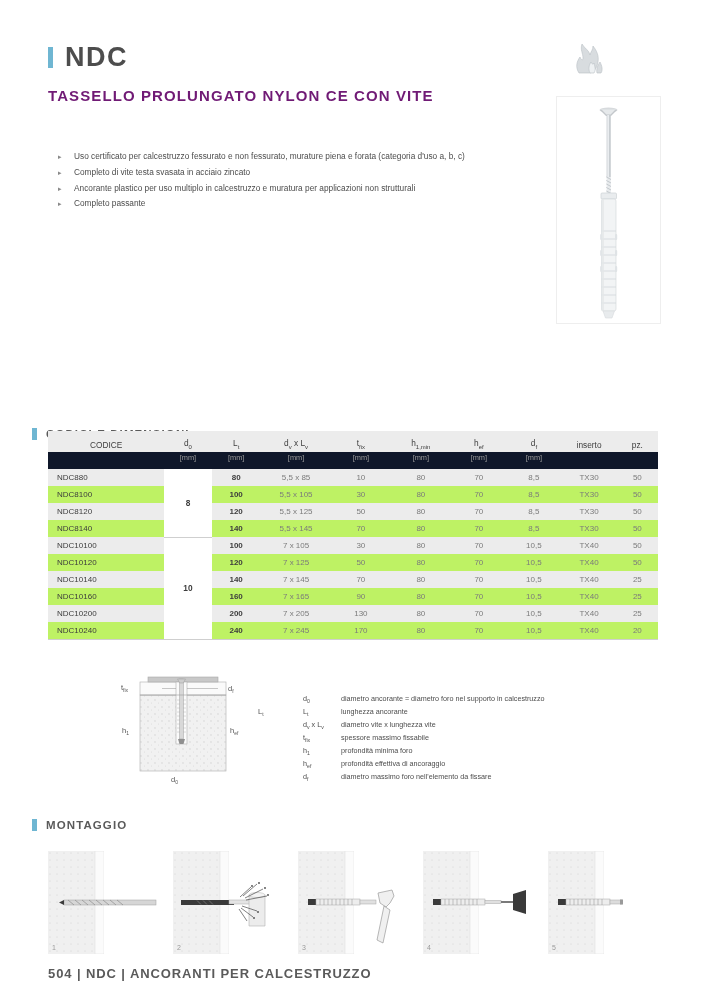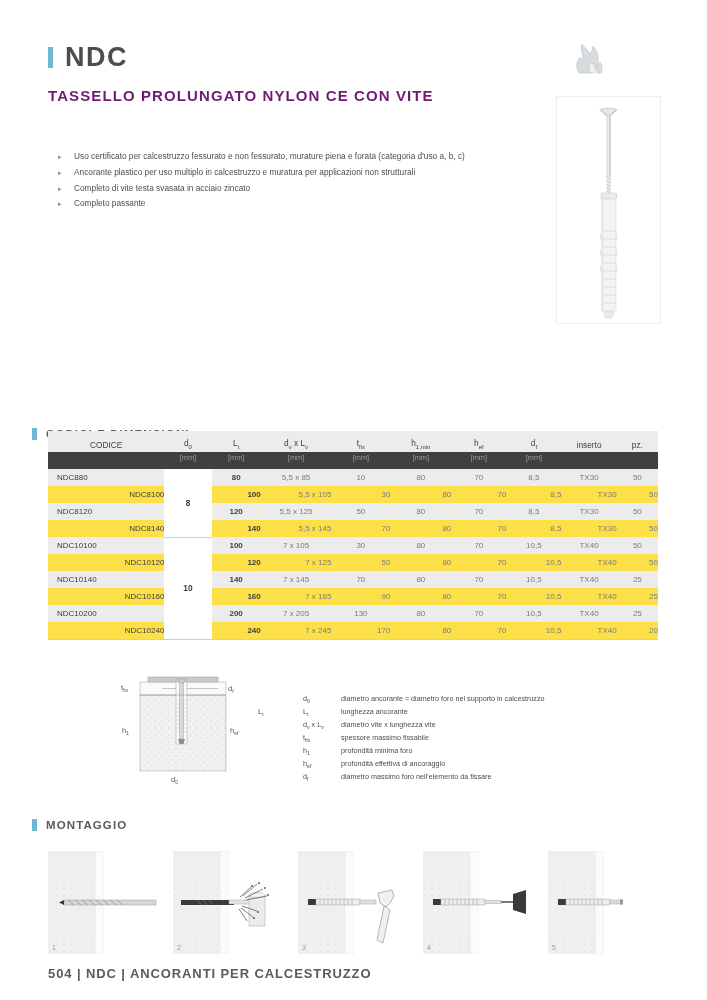--- a/index.html
+++ b/index.html
@@ -129,34 +129,34 @@
   }
   #dimensions-table thead tr.head-main th {
     background: #ececec;
     color: #3d3d3d;
     font-size: 8.3px;
     height: 19px;
     vertical-align: bottom;
     padding-bottom: 2px;
   }
   #dimensions-table thead tr.head-unit th {
-    background: #404040;
+    background: #0f172a;
     color: #9b9b9b;
     font-size: 7.4px;
     height: 16px;
     vertical-align: top;
     padding-top: 1px;
   }
   #dimensions-table tbody td {
     height: 17px;
     color: #7b7b7b;
     font-size: 8px;
   }
   #dimensions-table tbody tr.odd td { background: #ececec; }
-  #dimensions-table tbody tr.even td { background: #fde047; text-align: right; }
+  #dimensions-table tbody tr.even td { background: #bef264; }
   #dimensions-table tbody td.code-cell {
     text-align: left;
     padding-left: 9px;
     color: #3d3d3d;
     font-weight: normal;
   }
   #dimensions-table tbody td.lt-cell {
     color: #3d3d3d;
     font-weight: bold;
   }
@@ -246,25 +246,25 @@
   <div id="product-subtitle">TASSELLO PROLUNGATO NYLON CE CON VITE</div>
 </div>
 
 <div id="feature-list">
   <div class="feature-item">
     <span class="bullet-glyph">▸</span>
     <span>Uso certificato per calcestruzzo fessurato e non fessurato, murature piena e forata (categoria d'uso a, b, c)</span>
   </div>
   <div class="feature-item">
     <span class="bullet-glyph">▸</span>
-    <span>Ancorante plastico per uso multiplo in calcestruzzo e muratura per applicazioni non strutturali</span>
+    <span>Completo di vite testa svasata in acciaio zincato</span>
   </div>
   <div class="feature-item">
     <span class="bullet-glyph">▸</span>
-    <span>Completo di vite testa svasata in acciaio zincato</span>
+    <span>Ancorante plastico per uso multiplo in calcestruzzo e muratura per applicazioni non strutturali</span>
   </div>
   <div class="feature-item">
     <span class="bullet-glyph">▸</span>
     <span>Completo passante</span>
   </div>
 </div>
 
 <div id="fire-icon-box">
   <svg width="40" height="34" viewBox="0 0 40 34">
     <g fill="#d8dcdf" stroke="#b9bfc4" stroke-width="0.6">

